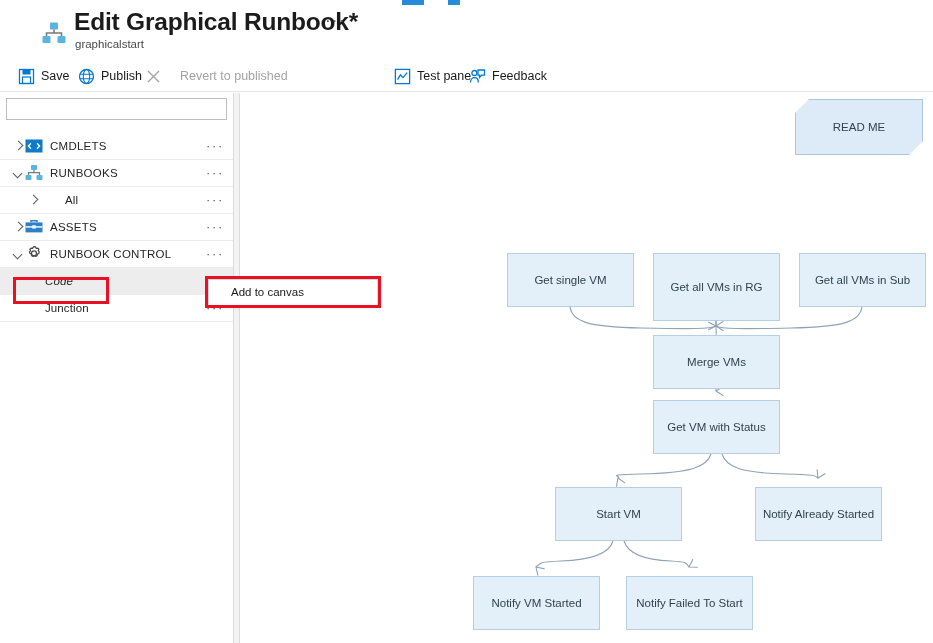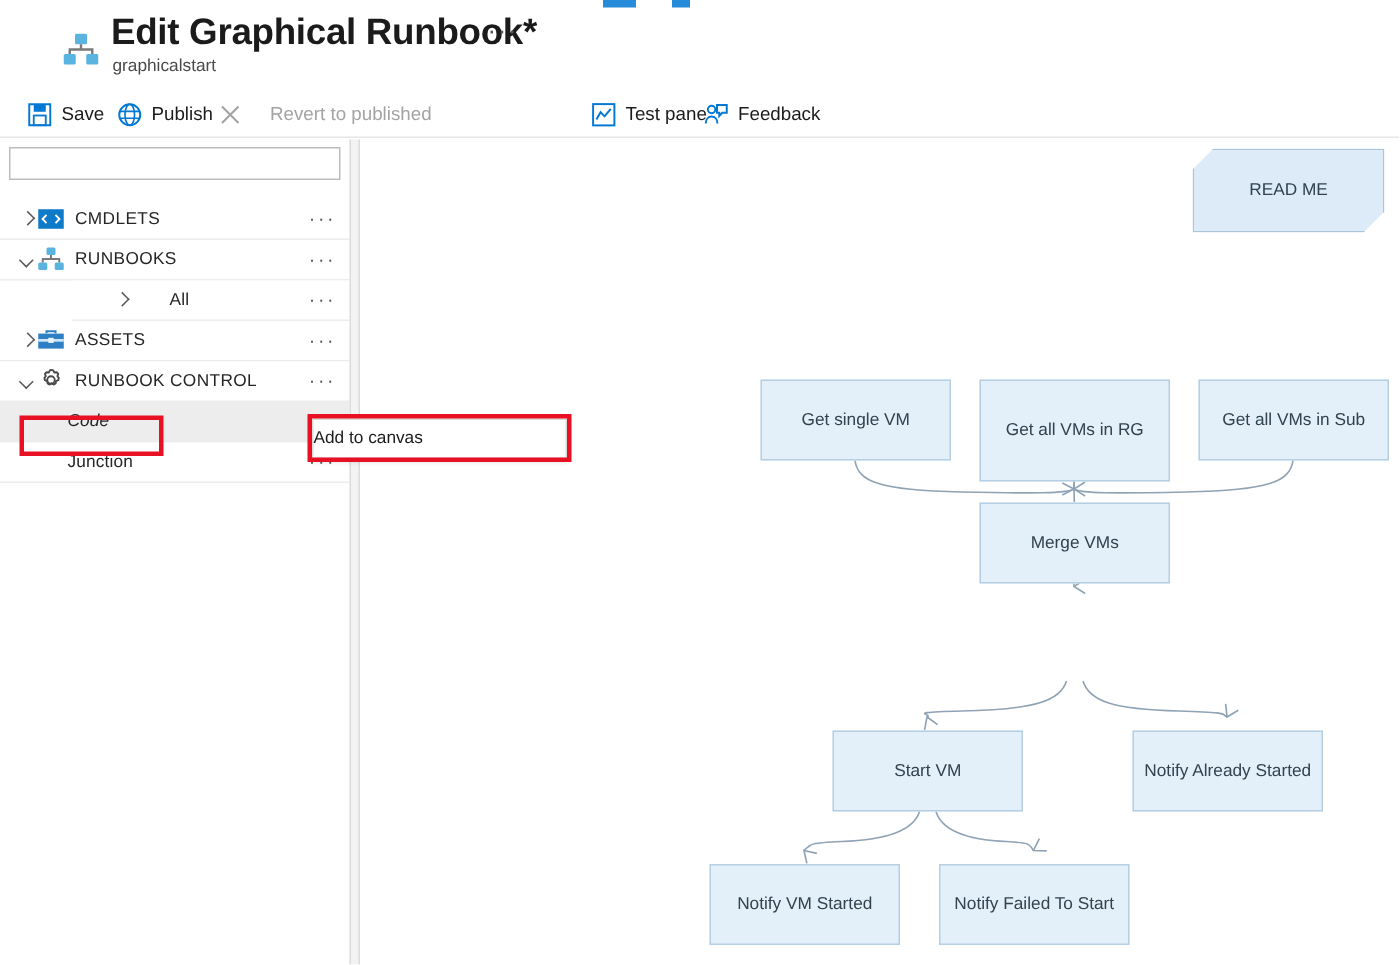--- a/index.html
+++ b/index.html
@@ -100,39 +100,39 @@
     letter-spacing: .1px;
   }
   .row.cap .label { font-size: 11.5px; letter-spacing: .25px; }
   .row .dots {
     position: absolute; right: 9px; top: 50%; transform: translateY(-50%);
     font-size: 13px; letter-spacing: 1.7px; color: #555;
     line-height: 10px; cursor: pointer;
   }
   
   .ind0 { padding-left: 12px; }
-  .ind1 { padding-left: 27px; margin-left: 48px; }
+  .ind1 { padding-left: 27px; }
   .ind2 { padding-left: 45px; }
 
   
   #splitter {
     position: absolute; left: 233px; top: 93px; width: 7px; height: 550px;
     background: #f3f3f3; border-left: 1px solid #dcdcdc;
     border-right: 1px solid #dcdcdc; cursor: col-resize;
   }
 
   
   #context-menu {
     position: absolute; left: 208px; top: 279px; width: 170px; height: 27px;
     background: #ffffff; border: 1px solid #d9d9d9;
     box-shadow: 0 1px 4px rgba(0,0,0,.18);
     display: flex; align-items: center; z-index: 40;
   }
   #context-menu .mi {
-    font-size: 11.5px; color: #1b1b1b; 
+    font-size: 11.5px; color: #1b1b1b; padding-left: 22px;
     white-space: nowrap; cursor: pointer; width: 100%; line-height: 25px;
   }
 
   
   .redbox {
     position: absolute; border: 3px solid #e81123;
     pointer-events: none; z-index: 60;
   }
   #redbox-code { left: 13px; top: 277px; width: 96px; height: 27px; }
   #redbox-menu { left: 205px; top: 276px; width: 176px; height: 32px; }
@@ -342,20 +342,23 @@
     </div>
 
     <div class="node" style="left:558px;top:160px;width:127px;height:54px">
       <span>Get all VMs in Sub</span>
     </div>
 
     <div class="node" style="left:412px;top:242px;width:127px;height:54px">
       <span>Merge VMs</span>
     </div>
 
+    <div class="node" style="left:412px;top:307px;width:127px;height:54px">
+      <span>Get VM with Status</span>
+    </div>
 
     <div class="node" style="left:314px;top:394px;width:127px;height:54px">
       <span>Start VM</span>
     </div>
 
     <div class="node" style="left:232px;top:483px;width:127px;height:54px">
       <span>Notify VM Started</span>
     </div>
 
     <div class="node" style="left:514px;top:394px;width:127px;height:54px">

